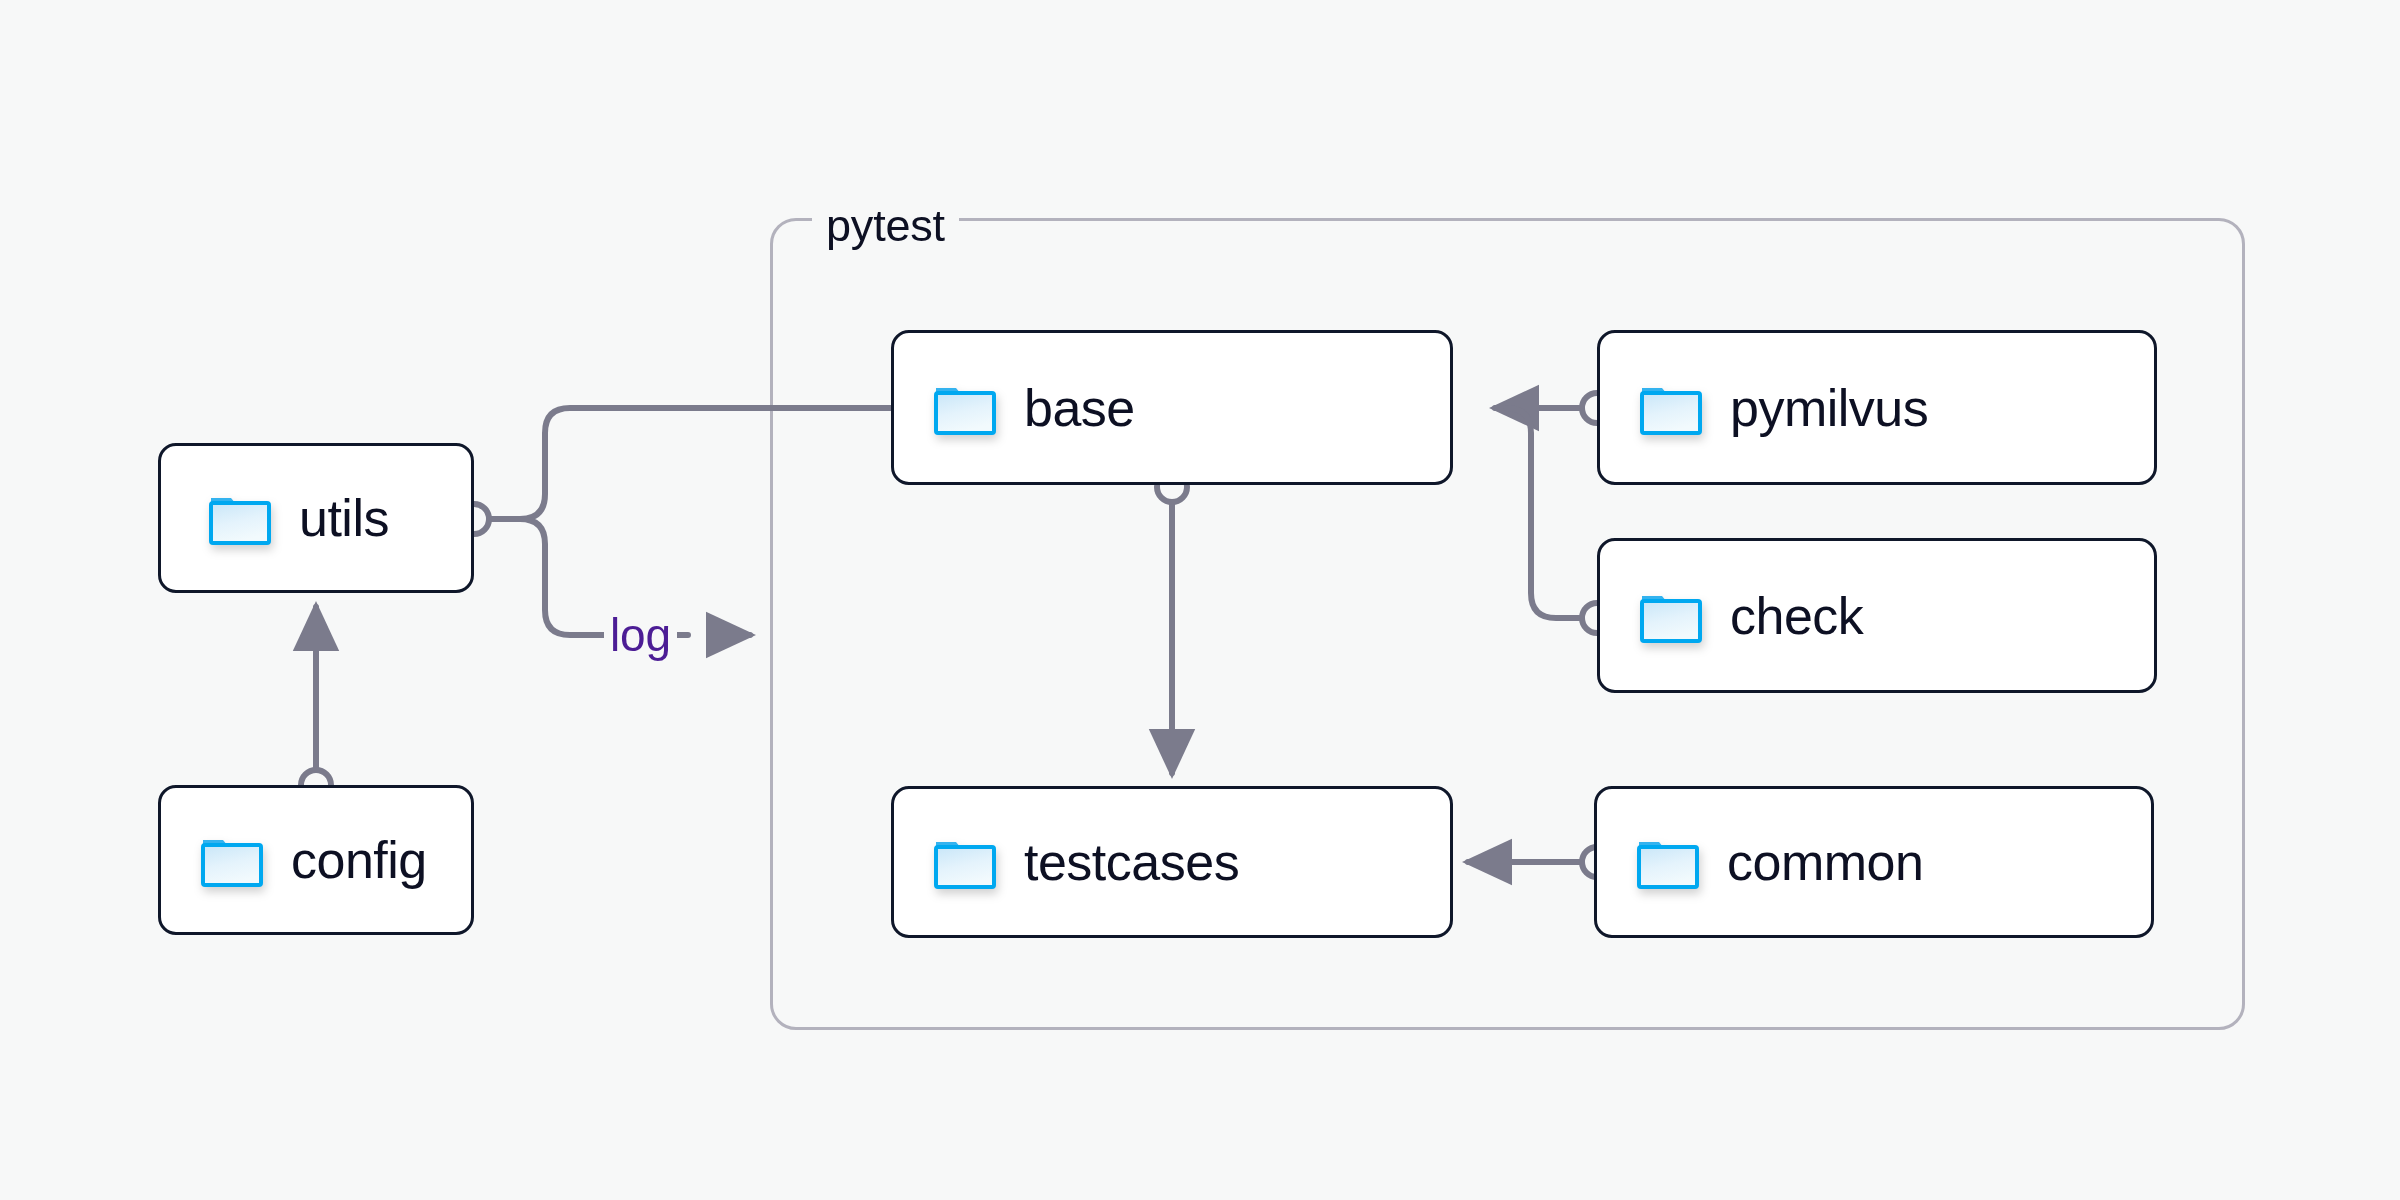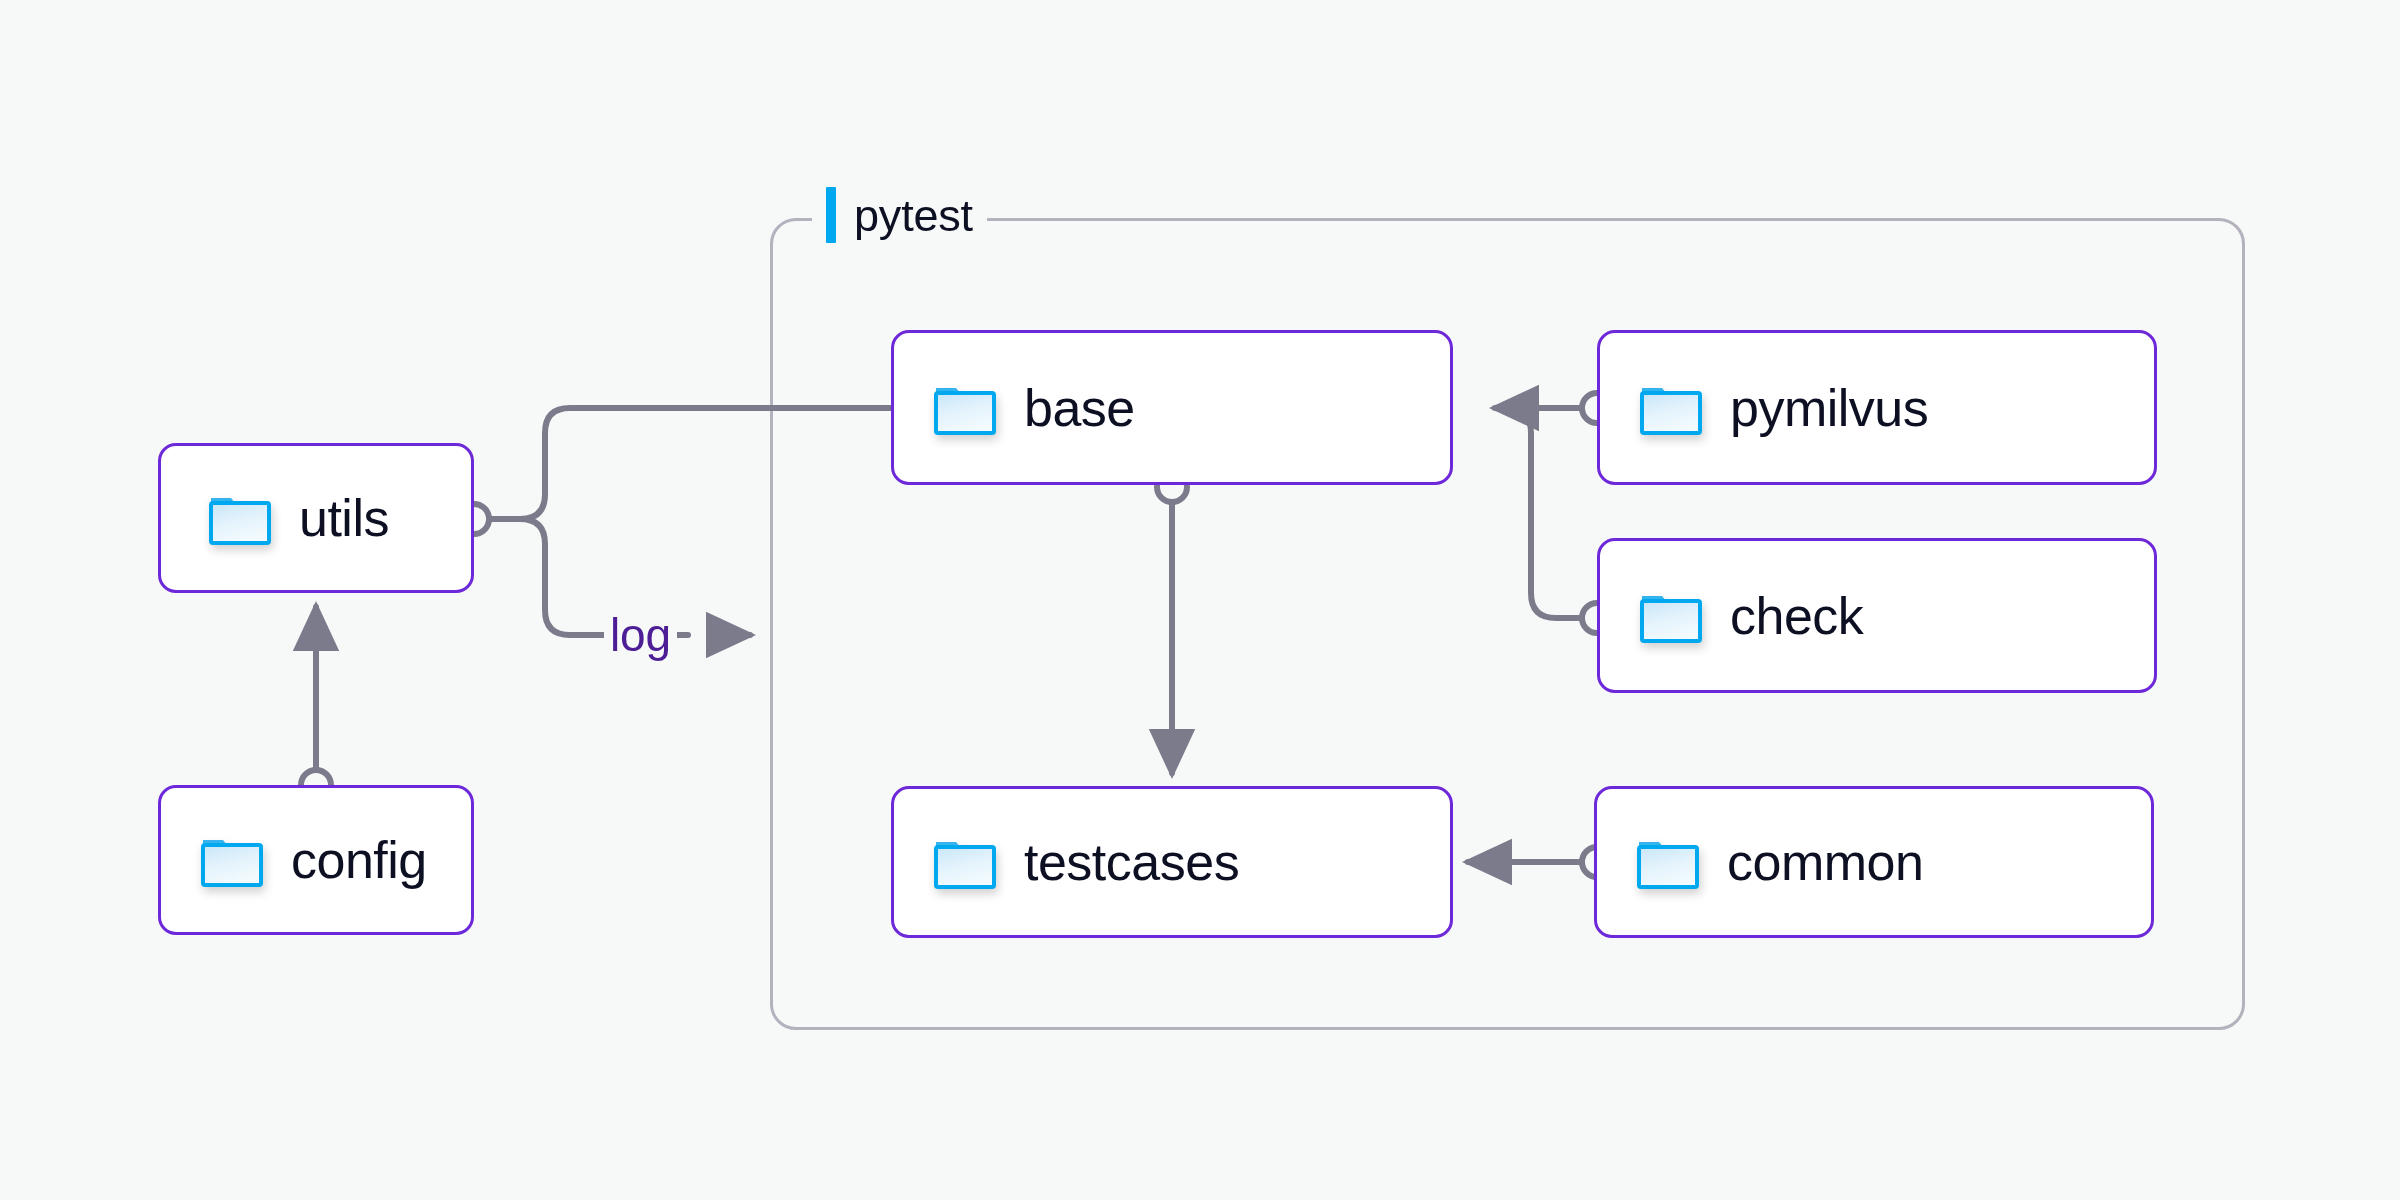--- a/index.html
+++ b/index.html
@@ -53,21 +53,21 @@
     color: #0d1023;
     letter-spacing: -0.2px;
     line-height: 1;
     white-space: nowrap;
   }
   
   .node {
     position: absolute;
     box-sizing: border-box;
     background: #ffffff;
-    border: 3px solid #6d28d9;
+    border: 3px solid #0f172a;
     border-radius: 18px;
     display: flex;
     align-items: center;
     padding-left: 40px;
     gap: 28px;
   }
   .node-label {
     font-size: 52px;
     color: #0d1023;
     letter-spacing: -0.5px;
@@ -93,21 +93,21 @@
     padding: 0 6px;
   }
 </style>
 </head>
 <body>
 
 <div id="canvas">
 
   <div class="group-box" style="left:770px; top:218px; width:1475px; height:812px;"></div>
 
-  <div class="group-label-wrap" style="left:812px; top:185px;">
+  <div class="group-label-wrap" style="left:812px; top:185px;flex-direction:column;">
     <span class="group-accent-bar"></span>
     <span class="group-label-text">pytest</span>
   </div>
 
   <svg class="edges" viewBox="0 0 2400 1200" xmlns="http://www.w3.org/2000/svg">
     <defs>
       <marker id="arrowhead" markerWidth="9" markerHeight="9" refX="7.4" refY="4.5" orient="auto" markerUnits="strokeWidth">
         <path d="M0,0.6 L8.4,4.5 L0,8.4 z" fill="#7b7b8c"></path>
       </marker>
     </defs>

